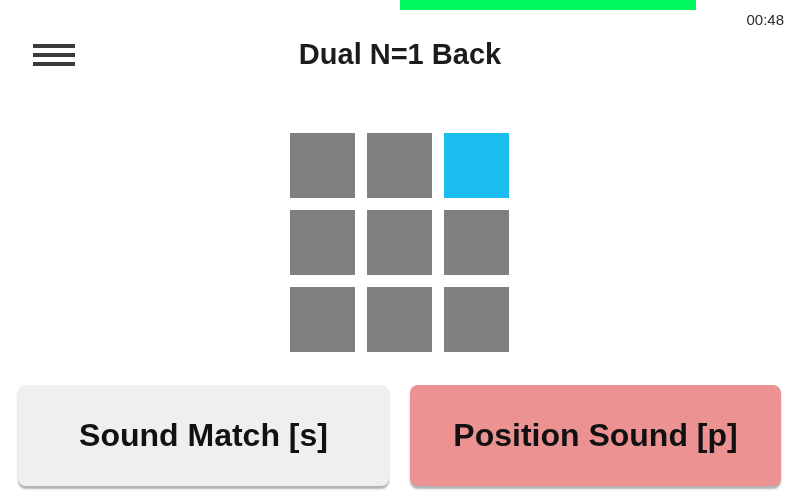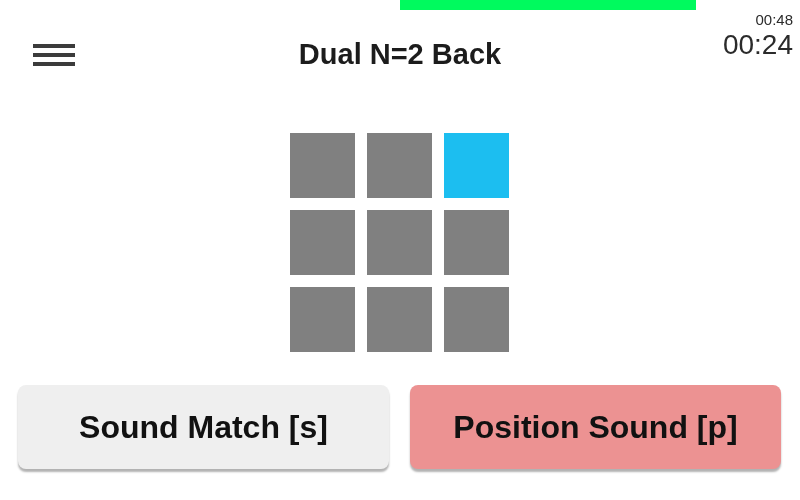--- a/index.html
+++ b/index.html
@@ -26,40 +26,40 @@
 
   
   .title {
     position: absolute; left: 0; right: 0; top: 38px;
     text-align: center; font-size: 29px; font-weight: 700;
     letter-spacing: 0px; color: #1c1c1c;
   }
 
   
   .stats {
-    position: absolute; top: 10px; right: 7px;
+    position: absolute; top: 10px; right: 16px;
     text-align: right; color: #2b2b2b;
   }
   .stat-small { font-size: 15px; line-height: 19px; }
   .stat-large { font-size: 28px; line-height: 31px; }
   .stat-group2 { margin-top: 9px; }
 
   
   .grid {
     position: absolute; left: 290px; top: 133px;
     display: grid;
     grid-template-columns: repeat(3, 65px);
     grid-template-rows: repeat(3, 65px);
     gap: 12px;
   }
   .cell { width: 65px; height: 65px; }
 
   
   .match-btn {
-    position: absolute; top: 385px; width: 371px; height: 84px;
+    position: absolute; top: 385px; width: 371px; height: 101px;
     border: none; border-radius: 8px;
     font-family: "Liberation Sans", "DejaVu Sans", sans-serif;
     font-size: 32px; font-weight: 700; color: #111111;
     box-shadow: 0 3px 2px rgba(0,0,0,0.30);
     cursor: pointer;
   }
   .match-btn.sound { left: 18px; }
   .match-btn.position { left: 410px; }
 </style>
 </head>
@@ -70,25 +70,24 @@
   <div class="progress-track">
     <div class="progress-fill" style="background: rgb(0, 250, 94); left: 50%; width: 37%;"></div>
   </div>
 
   <button class="hamburger">
     <span class="bar"></span>
     <span class="bar"></span>
     <span class="bar"></span>
   </button>
 
-  <div class="title">Dual N=2 Back</div>
+  <div class="title">Dual N=1 Back</div>
 
   <div class="stats">
     <div class="stat-small">00:48</div>
-    <div class="stat-large">00:24</div>
   </div>
 
   <div class="grid">
       <div class="cell" style="background: rgb(128, 128, 128);"></div>
       <div class="cell" style="background: rgb(128, 128, 128);"></div>
       <div class="cell" style="background: rgb(28, 190, 240);"></div>
       <div class="cell" style="background: rgb(128, 128, 128);"></div>
       <div class="cell" style="background: rgb(128, 128, 128);"></div>
       <div class="cell" style="background: rgb(128, 128, 128);"></div>
       <div class="cell" style="background: rgb(128, 128, 128);"></div>

